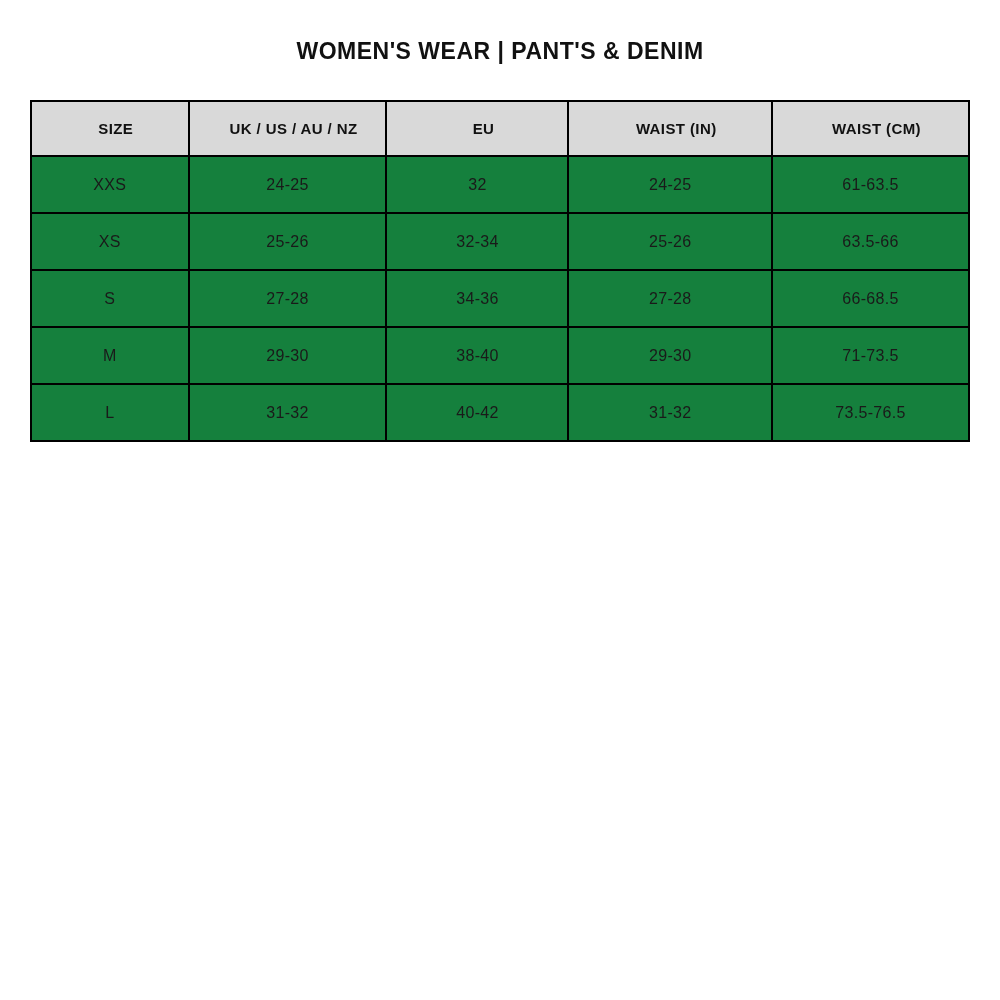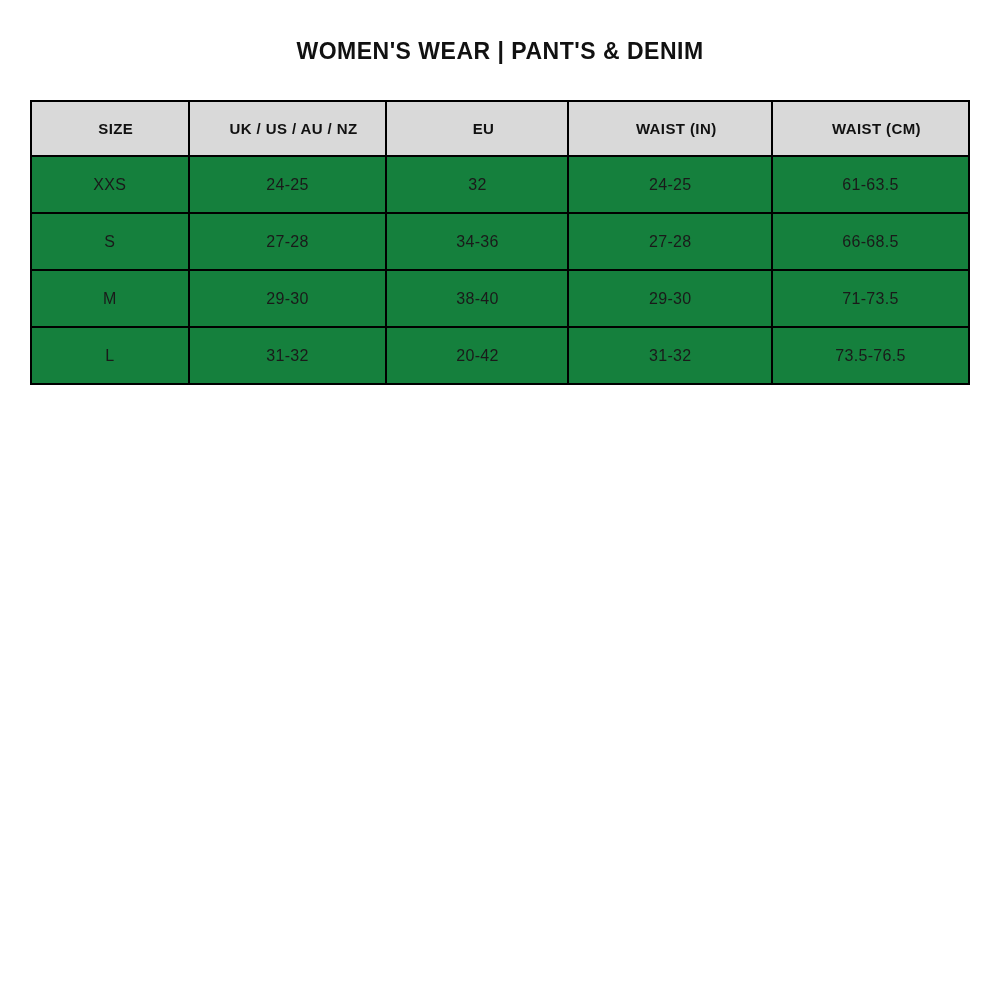--- a/index.html
+++ b/index.html
@@ -88,35 +88,42 @@
       </thead>
     <tbody>
         <tr>
           <td>XXS</td>
           <td>24-25</td>
           <td>32</td>
           <td>24-25</td>
           <td>61-63.5</td>
         </tr>
         <tr>
+          <td>XS</td>
+          <td>25-26</td>
+          <td>32-34</td>
+          <td>25-26</td>
+          <td>63.5-66</td>
+        </tr>
+        <tr>
           <td>S</td>
           <td>27-28</td>
           <td>34-36</td>
           <td>27-28</td>
           <td>66-68.5</td>
         </tr>
         <tr>
           <td>M</td>
           <td>29-30</td>
           <td>38-40</td>
           <td>29-30</td>
           <td>71-73.5</td>
         </tr>
         <tr>
           <td>L</td>
           <td>31-32</td>
-          <td>20-42</td>
+          <td>40-42</td>
           <td>31-32</td>
           <td>73.5-76.5</td>
         </tr>
       </tbody>
   </table>
 </div>
 
 </body></html>

